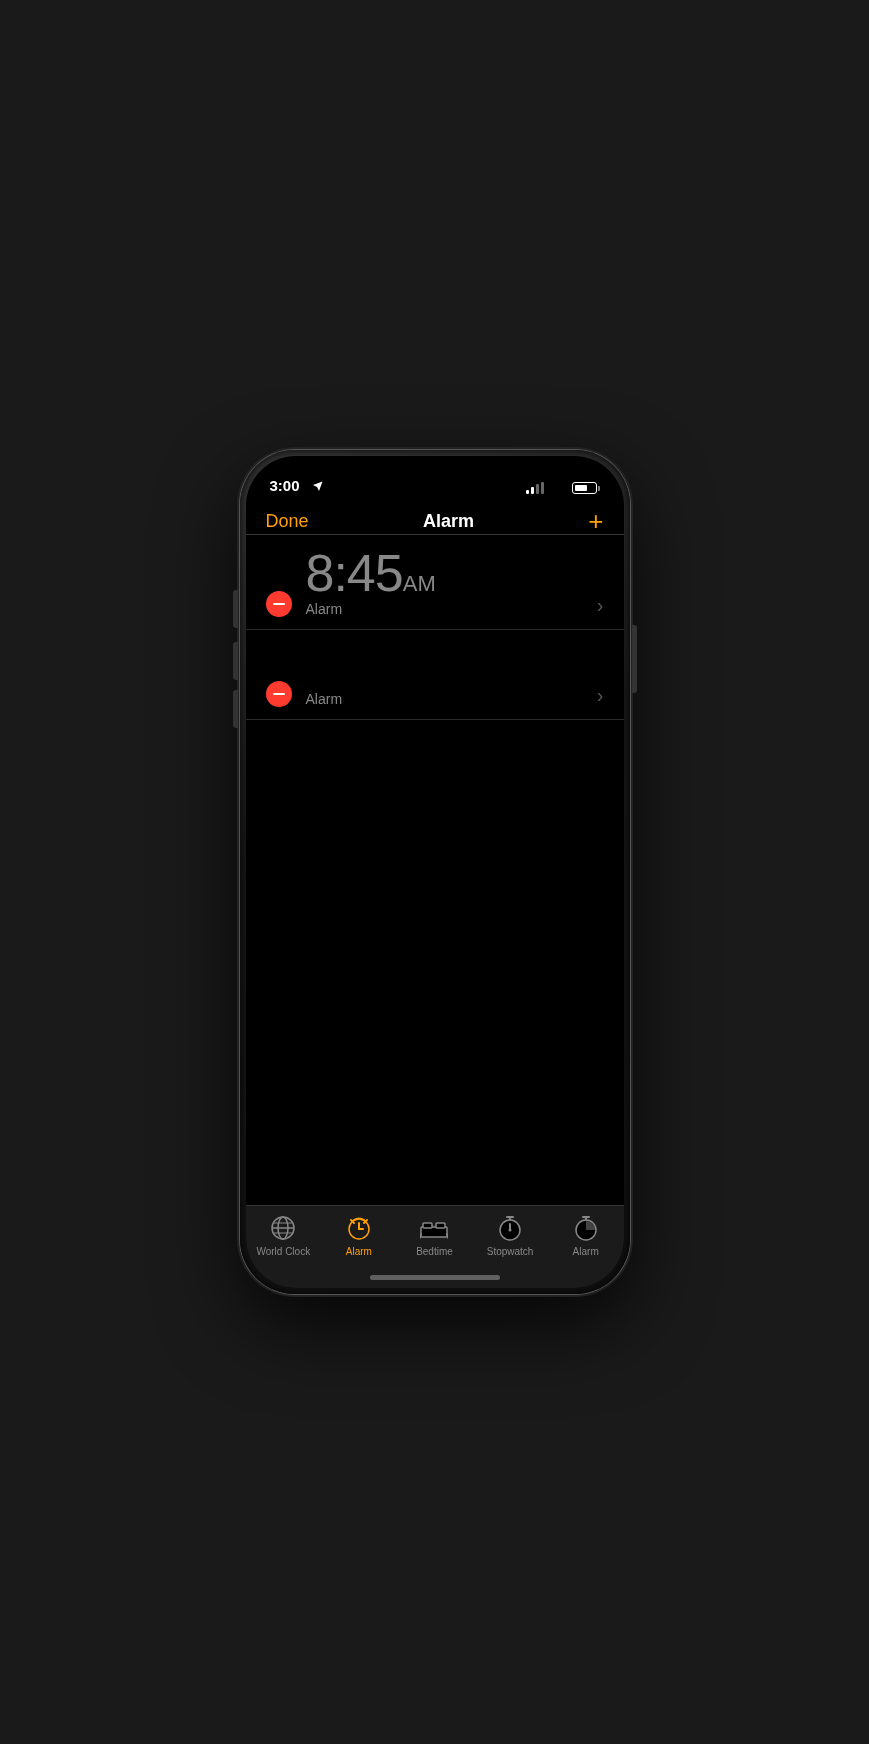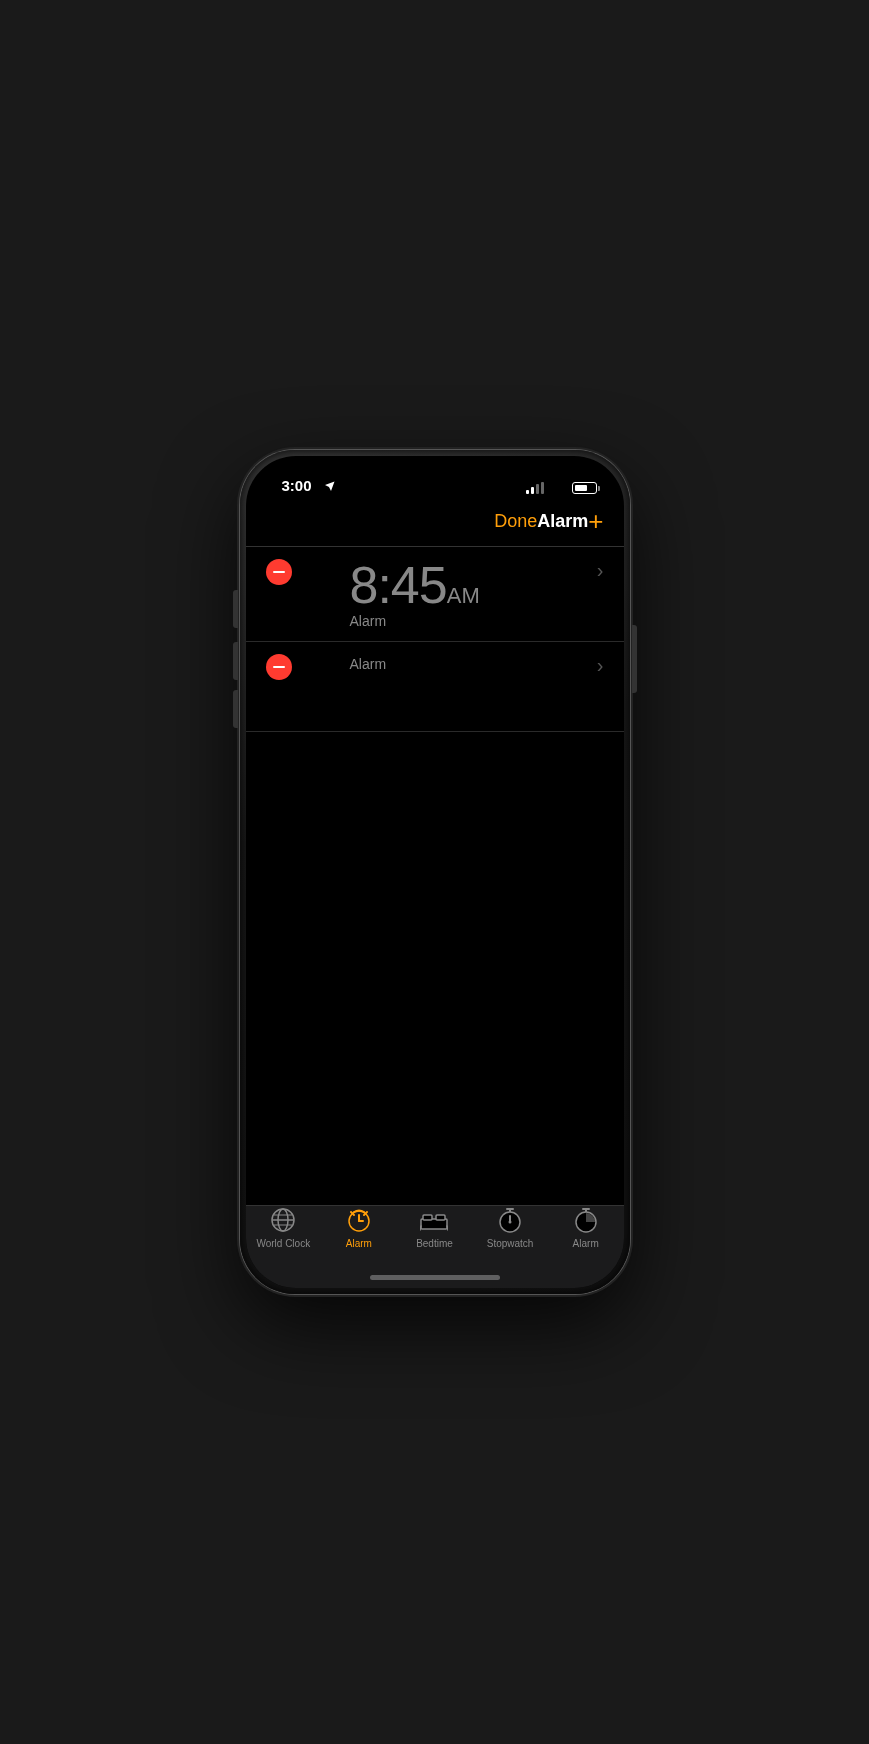--- a/index.html
+++ b/index.html
@@ -86,21 +86,20 @@
       flex-shrink: 0;
     }
 
     .status-time {
       font-size: 15px;
       font-weight: 600;
       color: #fff;
       display: flex;
       align-items: center;
       gap: 12px;
-      margin-left: 12px;
     }
 
     .status-time svg {
       width: 12px;
       height: 12px;
     }
 
     .status-icons {
       display: flex;
       align-items: center;
@@ -155,22 +154,22 @@
       height: 5px;
       background: #fff;
       border-radius: 0 1px 1px 0;
       opacity: 0.5;
     }
 
     
     .nav-bar {
       display: flex;
       align-items: center;
-      justify-content: flex-end;
-      padding: 8px 20px 12px;
+      justify-content: space-between;
+      padding: 8px 20px 0;
       border-bottom: 0.5px solid #333;
       flex-shrink: 0;
     }
 
     .nav-done {
       font-size: 18px;
       color: #FF9F0A;
       font-weight: 400;
       cursor: pointer;
     }
@@ -190,26 +189,25 @@
     }
 
     
     .alarm-list {
       flex: 1;
       overflow: hidden;
     }
 
     .alarm-item {
       display: flex;
-      align-items: flex-start;
+      align-items: flex-end;
       padding: 12px 20px;
       border-bottom: 0.5px solid #2a2a2a;
       cursor: pointer;
       min-height: 90px;
-      gap: 44px;
     }
 
     .delete-btn {
       width: 26px;
       height: 26px;
       background: #ff3b30;
       border-radius: 50%;
       display: flex;
       align-items: center;
       justify-content: center;
@@ -259,20 +257,21 @@
       margin-left: 8px;
     }
 
     
     .tab-bar {
       height: 83px;
       background: rgba(28,28,30,0.95);
       border-top: 0.5px solid #333;
       display: flex;
       align-items: flex-start;
+      padding-top: 8px;
       flex-shrink: 0;
     }
 
     .tab-item {
       flex: 1;
       display: flex;
       flex-direction: column;
       align-items: center;
       gap: 4px;
       cursor: pointer;

